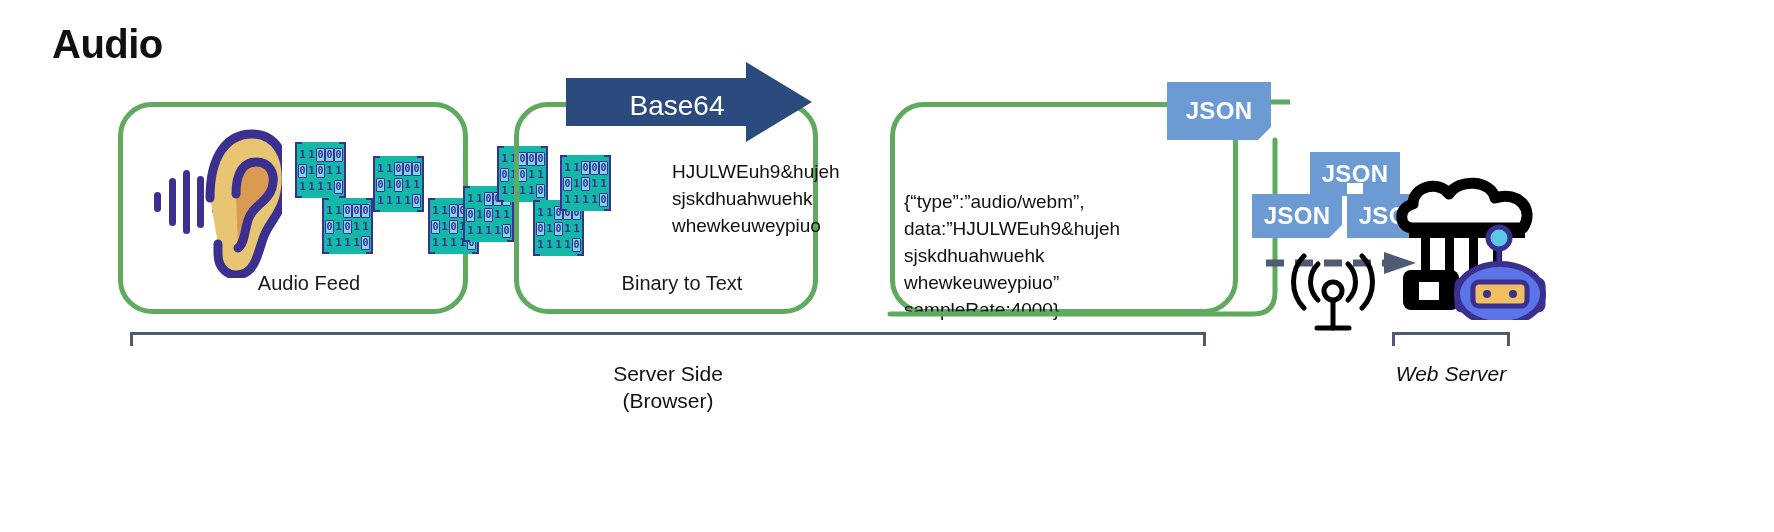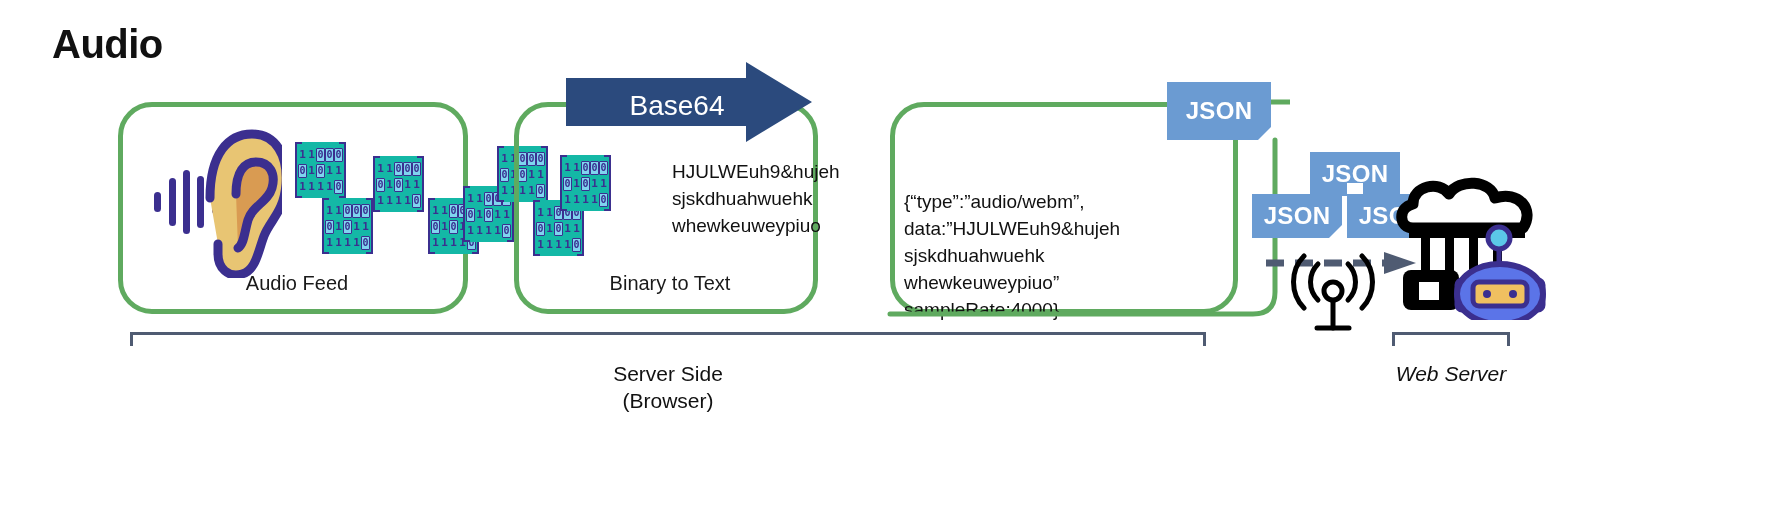--- a/index.html
+++ b/index.html
@@ -39,21 +39,21 @@
     background: transparent;
   }
   #box-audio   { left: 118px;  top: 102px; width: 350px; height: 212px; }
   #box-binary  { left: 514px;  top: 102px; width: 304px; height: 212px; }
   #box-json    { left: 890px;  top: 102px; width: 348px; height: 212px; }
 
   .stage-caption {
     position: absolute;
     width: 100%;
     bottom: 14px;
-    left: 4px;
+    left: 16px;
     text-align: center;
     font-size: 20px;
     color: #1a1a1a;
   }
 
   
   #ear-icon {
     position: absolute;
     left: 152px;
     top: 128px;

